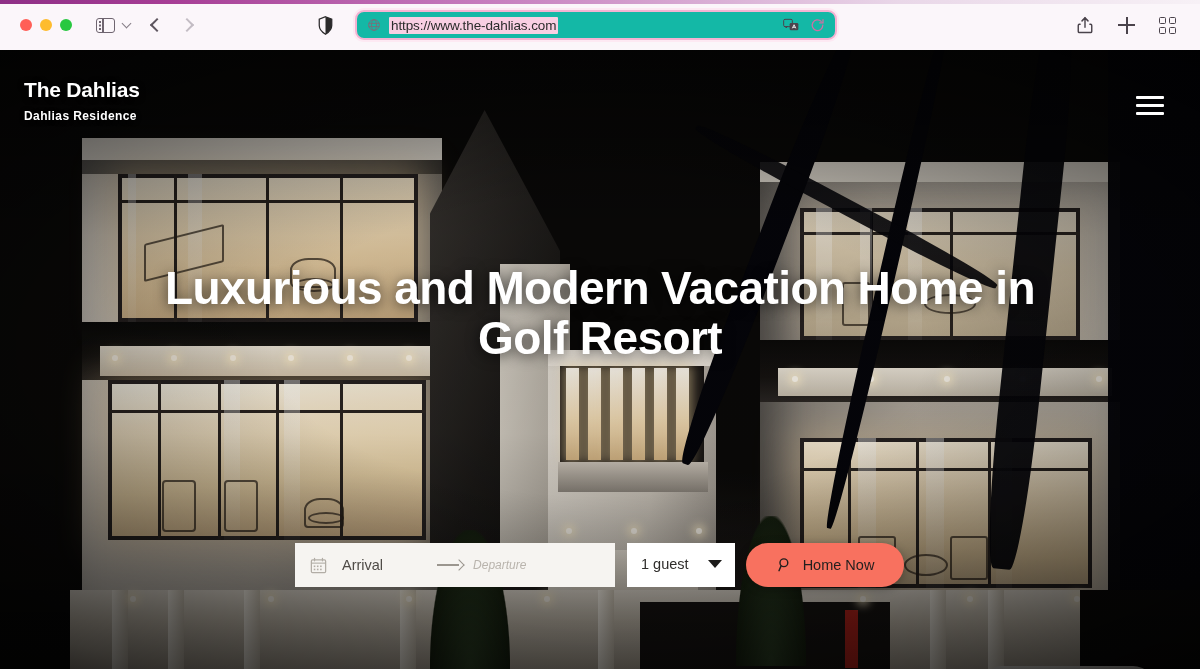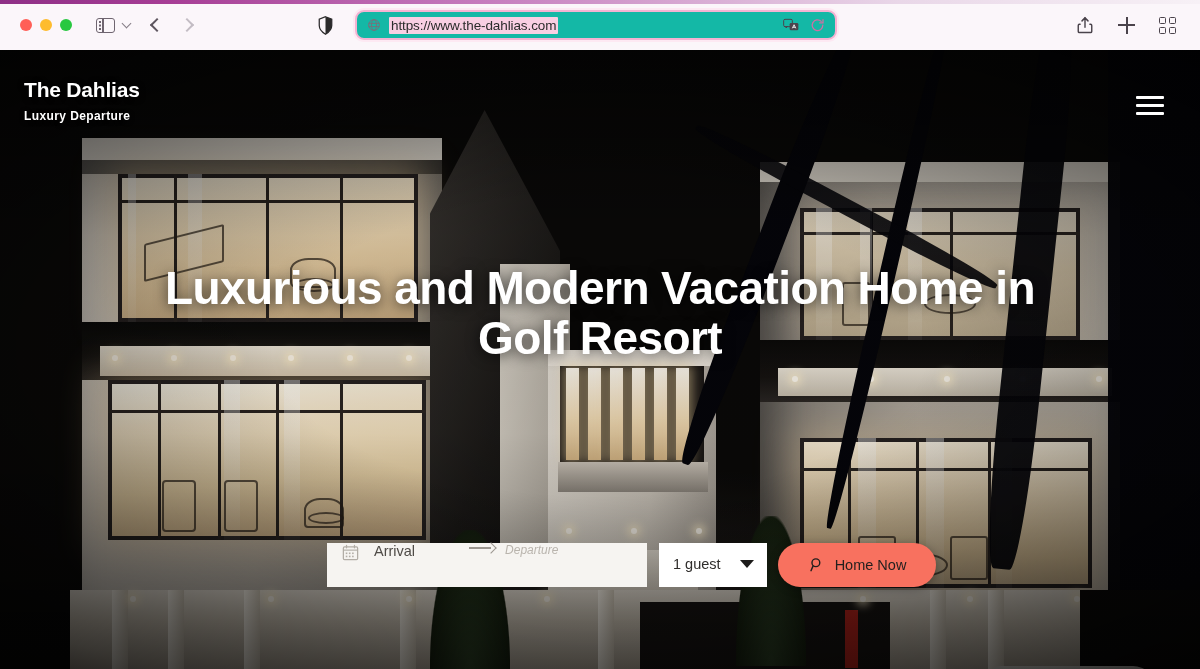--- a/index.html
+++ b/index.html
@@ -147,21 +147,21 @@
   .burger{ width:28px; display:flex; flex-direction:column; gap:5px; margin-top:18px; margin-right:12px; }
   .burger i{ display:block; height:3px; background:#fff; border-radius:1px; }
 
   
   .hero-title{ position:absolute; left:50%; top:213px; transform:translateX(-50%);
     width:960px; text-align:center; color:#fff; font-size:46px; line-height:1.09;
     font-weight:bold; letter-spacing:-0.6px; text-shadow:0 2px 14px rgba(0,0,0,.7); }
 
   
   .bookbar{ position:absolute; left:295px; top:493px; display:flex; align-items:center; }
-  .datebox{ width:320px; height:44px; background:#f6f4f1; display:flex; padding:0 14px;margin-left:32px; }
+  .datebox{ width:320px; height:44px; background:#f6f4f1; display:flex; align-items:center; padding:0 14px; }
   .cal{ width:19px; height:19px; flex:none; }
   .arrival{ margin-left:14px; font-size:14.5px; color:#4f4b47; }
   .dash{ margin-left:54px; width:28px; height:10px; position:relative; }
   .dash:before{ content:""; position:absolute; left:0; top:4px; width:22px; height:1.6px; background:#9b968f; }
   .dash:after{ content:""; position:absolute; right:2px; top:1px; width:7px; height:7px;
     border-top:1.6px solid #9b968f; border-right:1.6px solid #9b968f; transform:rotate(45deg); }
   .departure{ margin-left:8px; font-size:12px; color:#b9b4ad; font-style:italic; }
 
   .guestbox{ margin-left:12px; width:108px; height:44px; background:#fff; display:flex;
     align-items:center; justify-content:space-between; padding:0 13px 2px 14px; }
@@ -327,21 +327,21 @@
       <div class="b gright"></div>
       <div class="b car"></div>
 
       <div class="shade"></div>
       <div class="vignette"></div>
     </div>
 
     <div class="site-head">
       <div>
         <div class="brand-title">The Dahlias</div>
-        <div class="brand-sub">Luxury Departure</div>
+        <div class="brand-sub">Dahlias Residence</div>
       </div>
       <div class="burger">
         <i></i>
           <i></i>
           <i></i>
       </div>
     </div>
 
     <h1 class="hero-title">Luxurious and Modern Vacation Home in Golf Resort</h1>
 

